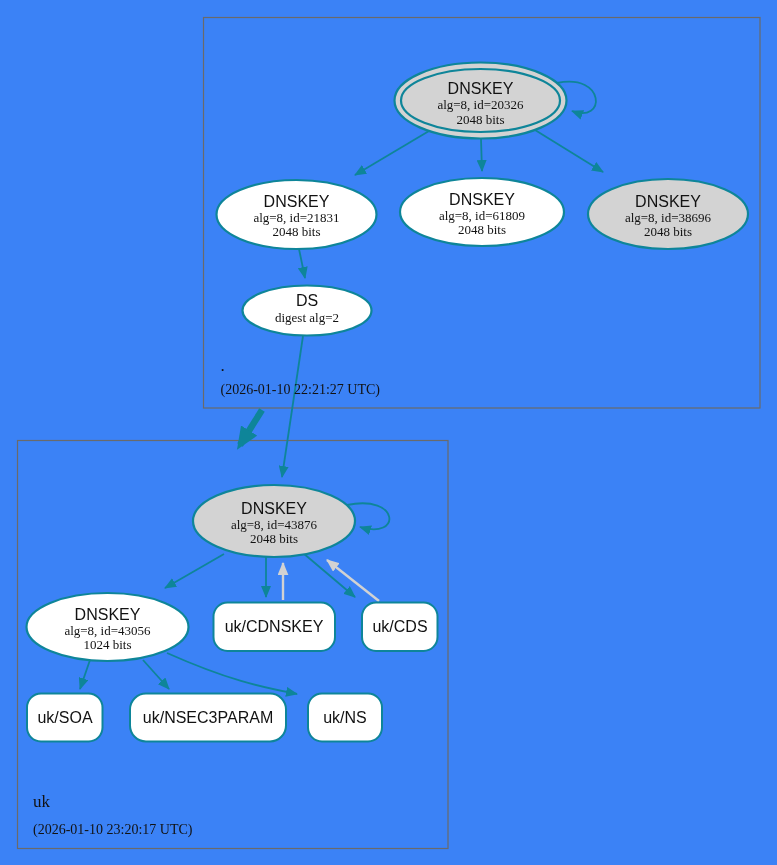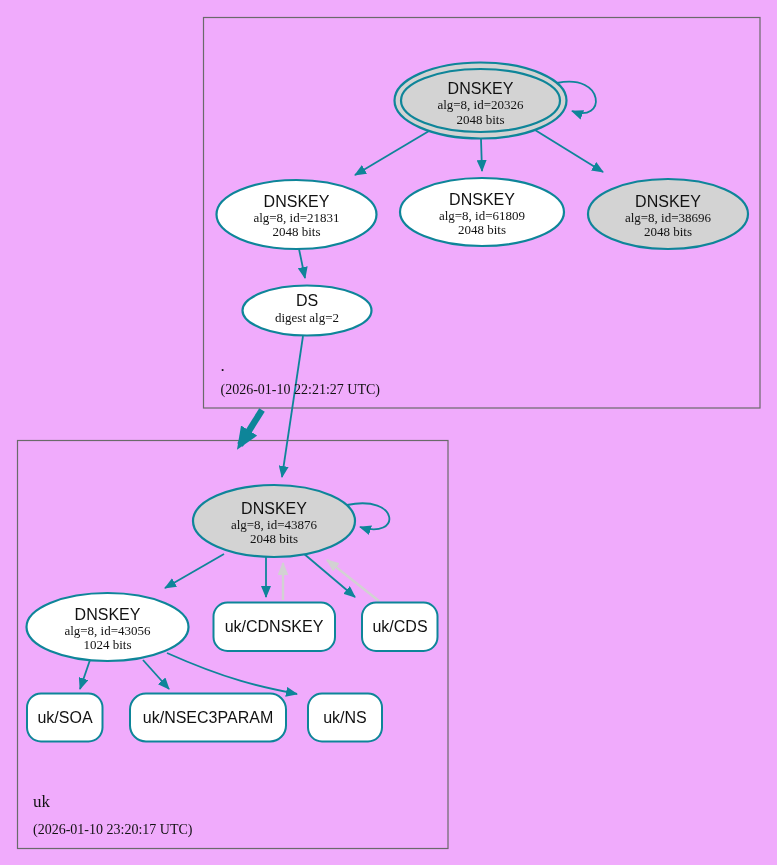--- a/index.html
+++ b/index.html
@@ -1,16 +1,16 @@
 <!DOCTYPE html>
 <html><head>
 <meta charset="utf-8">
 <style>
   html,body{margin:0;padding:0;background:#ffffff;}
-  .stage{position:relative;width:777px;height:865px;background:#f0abfc;overflow:hidden;}
+  .stage{position:relative;width:777px;height:865px;background:#3b82f6;overflow:hidden;}
   svg{display:block;}
   text{fill:#121212;}
   .t-title{font:16px "Liberation Sans", sans-serif;text-anchor:middle;}
   .t-detail{font:13px "Liberation Serif", serif;text-anchor:middle;}
   .t-rr{font:16px "Liberation Sans", sans-serif;text-anchor:middle;}
   .t-zone{font:17px "Liberation Serif", serif;}
   .t-ts{font:14px "Liberation Serif", serif;}
   .zone-box{fill:none;stroke:#6a6a6a;stroke-width:1.2;}
   .edge{fill:none;stroke:#0e8599;stroke-width:1.8;}
   .edge-gray{fill:none;stroke:#d2d2d2;stroke-width:2.4;}

